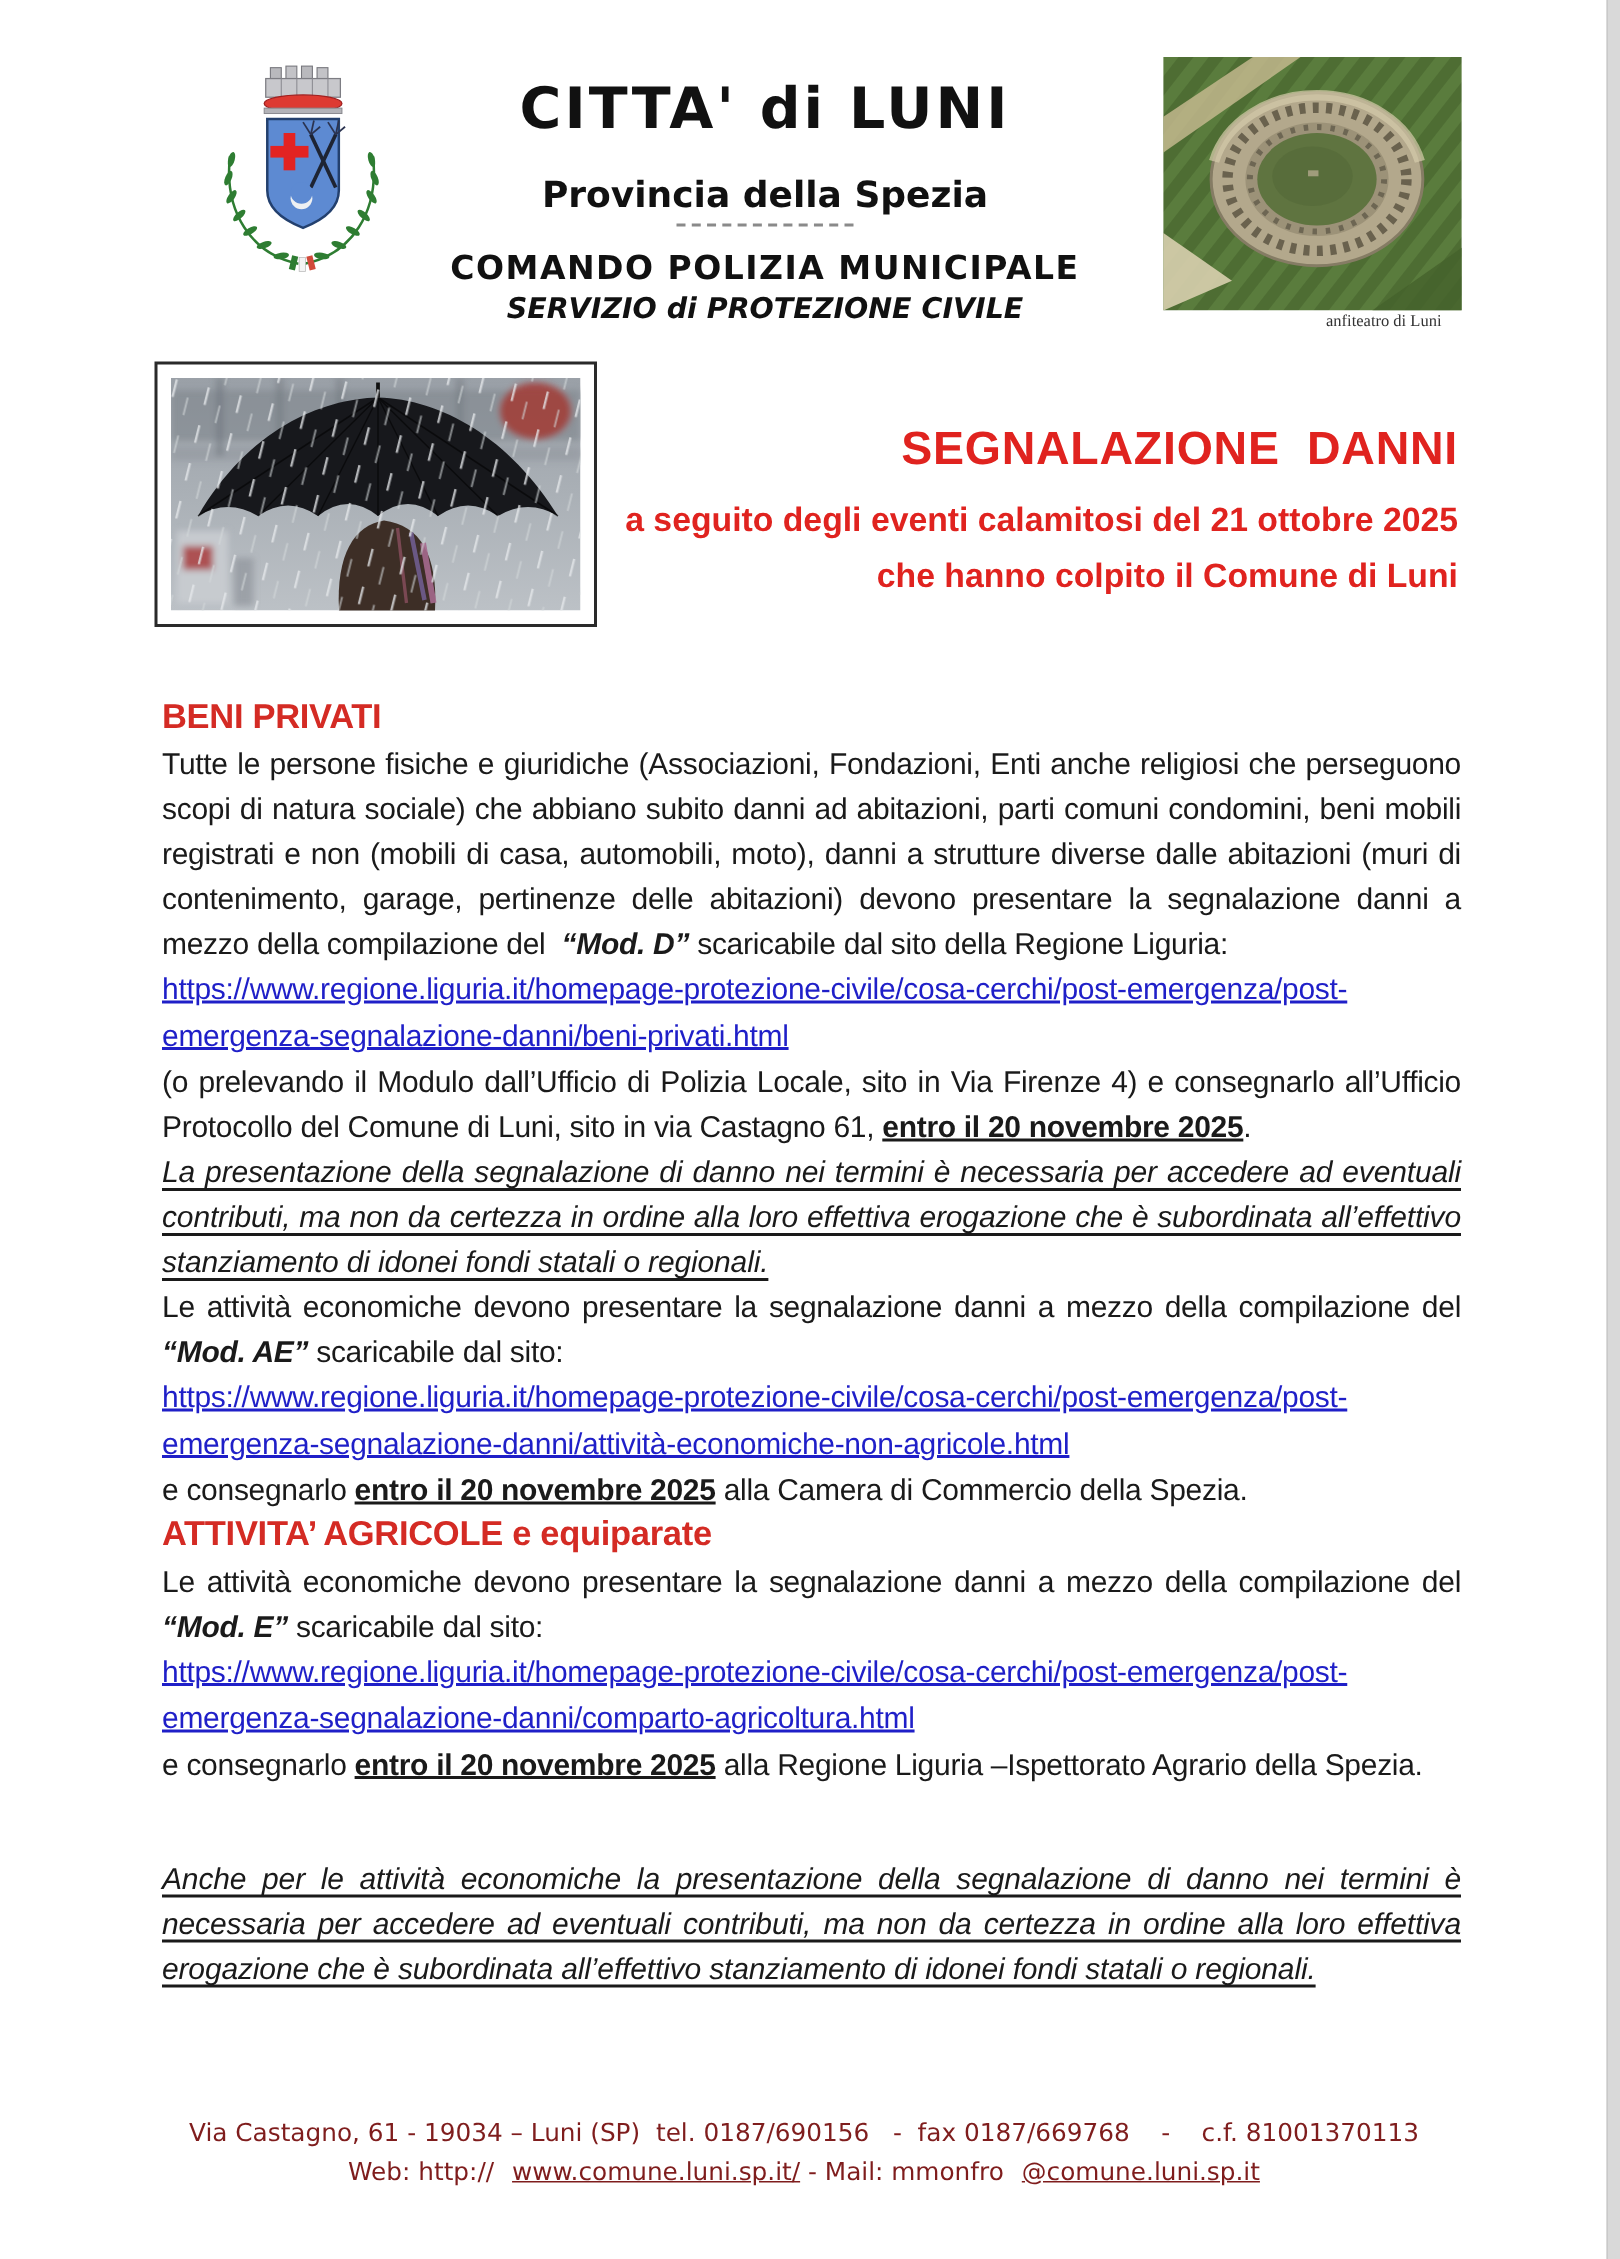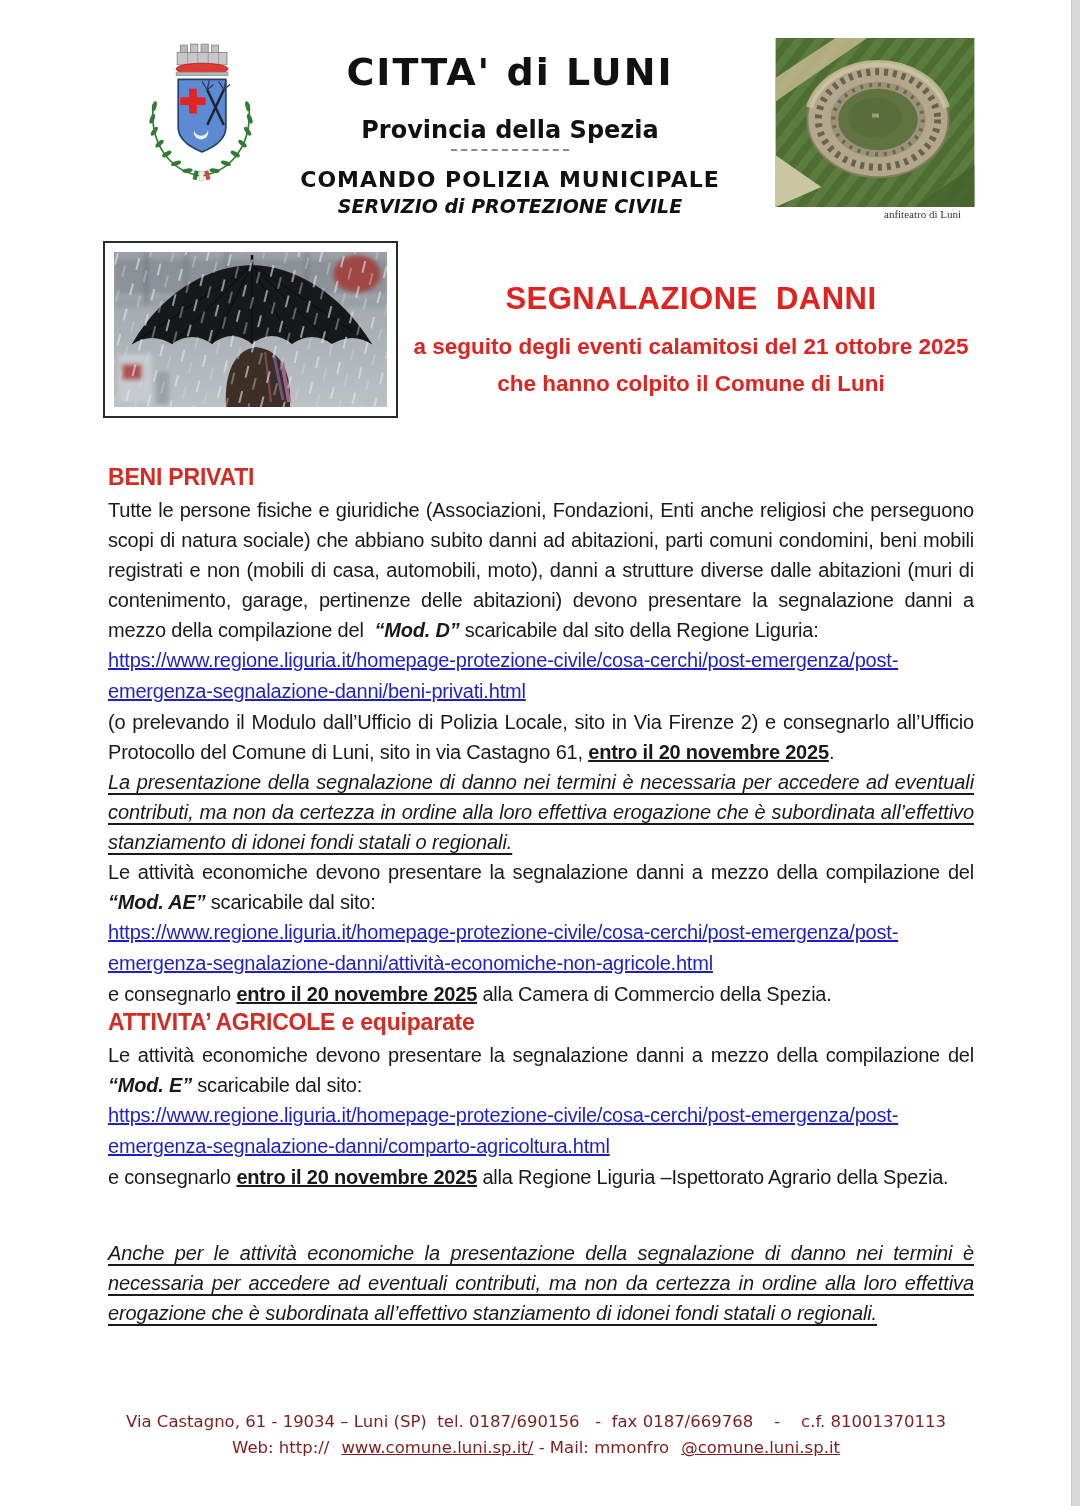--- a/index.html
+++ b/index.html
@@ -21,21 +21,21 @@
   #head-srv{margin-top:3px;font-size:19px;font-weight:600;font-style:italic;color:#111;}
   #amphi-box{position:absolute;left:775px;top:38px;width:200px;}
   #amphi-box svg{display:block;width:200px;height:169px;}
   #amphi-caption{font-family:"Liberation Serif",serif;font-size:11px;color:#333;text-align:right;padding-right:14px;margin-top:1px;}
 
   
   #rain-box{position:absolute;left:103px;top:241px;width:295px;height:177px;border:2px solid #2a2a2a;background:#fff;box-sizing:border-box;padding:9px;}
   #rain-box svg{display:block;width:273px;height:155px;}
 
   
-  #banner{position:absolute;left:410px;top:281px;width:562px;text-align:center;color:#e0231f;}
+  #banner{position:absolute;left:410px;top:281px;width:562px;text-align:right;color:#e0231f;}
   #banner-title{font-size:31px;font-weight:800;white-space:pre;letter-spacing:.5px;}
   #banner-l1{margin-top:17px;font-size:22.5px;font-weight:700;}
   #banner-l2{margin-top:11px;font-size:22.5px;font-weight:700;}
 
   
   #content{position:absolute;left:108px;top:464px;width:866px;}
   h2.sec{margin:0 0 4px 0;font-size:23px;font-weight:800;color:#d42b24;letter-spacing:-.2px;}
   .sec2{margin-top:36px;}
   .sec3{margin-top:34px;}
   p.body{margin:0;font-size:20px;line-height:30px;letter-spacing:-.2px;text-align:justify;}
@@ -217,21 +217,21 @@
     <div id="banner-title">SEGNALAZIONE&nbsp; DANNI</div>
     <div id="banner-l1">a seguito degli eventi calamitosi del 21 ottobre 2025</div>
     <div id="banner-l2">che hanno colpito il Comune di Luni</div>
   </div>
 
   <div id="content">
 
     <h2 class="sec">BENI PRIVATI</h2>
     <p class="body"><span>Tutte le persone fisiche e giuridiche (Associazioni, Fondazioni, Enti anche religiosi che perseguono scopi di natura sociale) che abbiano subito danni ad abitazioni, parti comuni condomini, beni mobili registrati e non (mobili di casa, automobili, moto), danni a strutture diverse dalle abitazioni (muri di contenimento, garage, pertinenze delle abitazioni) devono presentare la segnalazione danni a mezzo della compilazione del &nbsp;</span><span class="modref">“Mod. D”</span><span> scaricabile dal sito della Regione Liguria:</span></p>
     <a class="doclink" href="#">https://www.regione.liguria.it/homepage-protezione-civile/cosa-cerchi/post-emergenza/post-emergenza-segnalazione-danni/beni-privati.html</a>
-    <p class="body"><span>(o prelevando il Modulo dall’Ufficio di Polizia Locale, sito in Via Firenze 2) e consegnarlo all’Ufficio Protocollo del Comune di Luni, sito in via Castagno 61, </span><span class="deadline">entro il 20 novembre 2025</span><span>.</span></p>
+    <p class="body"><span>(o prelevando il Modulo dall’Ufficio di Polizia Locale, sito in Via Firenze 4) e consegnarlo all’Ufficio Protocollo del Comune di Luni, sito in via Castagno 61, </span><span class="deadline">entro il 20 novembre 2025</span><span>.</span></p>
     <p class="note">La presentazione della segnalazione di danno nei termini è necessaria per accedere ad eventuali contributi, ma non da certezza in ordine alla loro effettiva erogazione che è subordinata all’effettivo stanziamento di idonei fondi statali o regionali.</p>
 
     <p class="body"><span>Le attività economiche devono presentare la segnalazione danni a mezzo della compilazione del </span><span class="modref">“Mod. AE”</span><span> scaricabile dal sito:</span></p>
     <a class="doclink" href="#">https://www.regione.liguria.it/homepage-protezione-civile/cosa-cerchi/post-emergenza/post-emergenza-segnalazione-danni/attività-economiche-non-agricole.html</a>
     <p class="body"><span>e consegnarlo </span><span class="deadline">entro il 20 novembre 2025</span><span> alla Camera di Commercio della Spezia.</span></p>
 
     <h2 class="sec sec3">ATTIVITA’ AGRICOLE e equiparate</h2>
     <p class="body"><span>Le attività economiche devono presentare la segnalazione danni a mezzo della compilazione del </span><span class="modref">“Mod. E”</span><span> scaricabile dal sito:</span></p>
     <a class="doclink" href="#">https://www.regione.liguria.it/homepage-protezione-civile/cosa-cerchi/post-emergenza/post-emergenza-segnalazione-danni/comparto-agricoltura.html</a>
     <p class="body"><span>e consegnarlo </span><span class="deadline">entro il 20 novembre 2025</span><span> alla Regione Liguria –Ispettorato Agrario della Spezia.</span></p>

